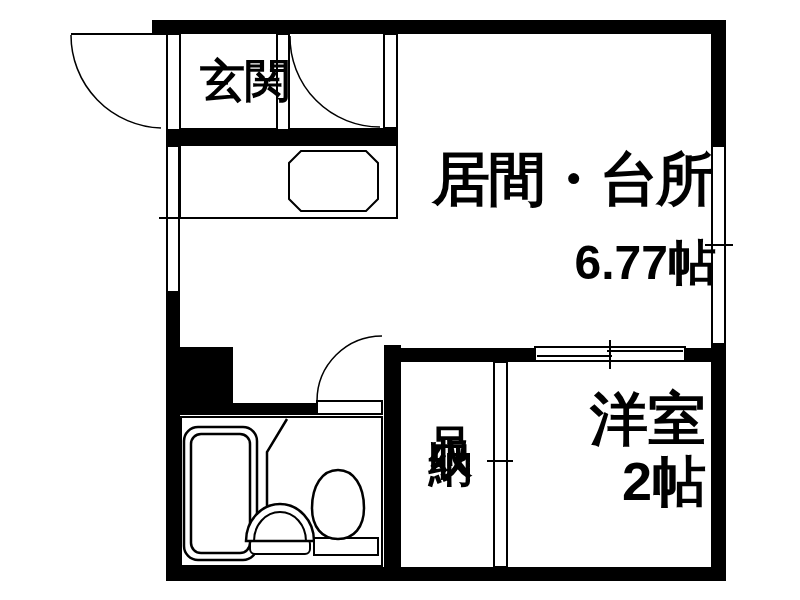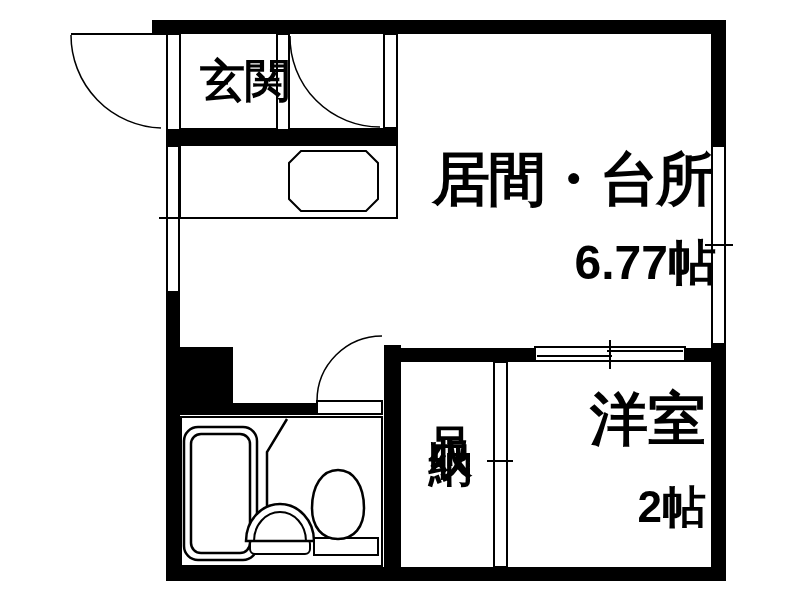--- a/index.html
+++ b/index.html
@@ -9,21 +9,21 @@
   }
   #plan-svg{position:absolute;left:0;top:0;}
   .lbl{
     position:absolute;color:#000;font-weight:600;line-height:1.05;
     text-align:right;white-space:nowrap;
   }
   .lbl-genkan{left:170px;top:57px;width:120px;font-size:45px;}
   .lbl-living{left:396px;top:149px;width:316px;font-size:58px;letter-spacing:-2px;}
   .lbl-living-size{left:400px;top:221px;width:316px;font-size:48px;margin-top:17px;}
   .lbl-west{left:506px;top:389px;width:200px;font-size:58px;}
-  .lbl-west-size{left:506px;top:484px;width:200px;font-size:44px;}
+  .lbl-west-size{left:506px;top:453px;width:200px;font-size:54px;}
   .lbl-storage{
     left:420px;top:393px;width:54px;height:170px;font-size:44px;
     writing-mode:vertical-rl;text-orientation:upright;letter-spacing:8px;
     text-align:left;
   }
 </style>
 </head>
 <body>
 
 <div id="stage">

